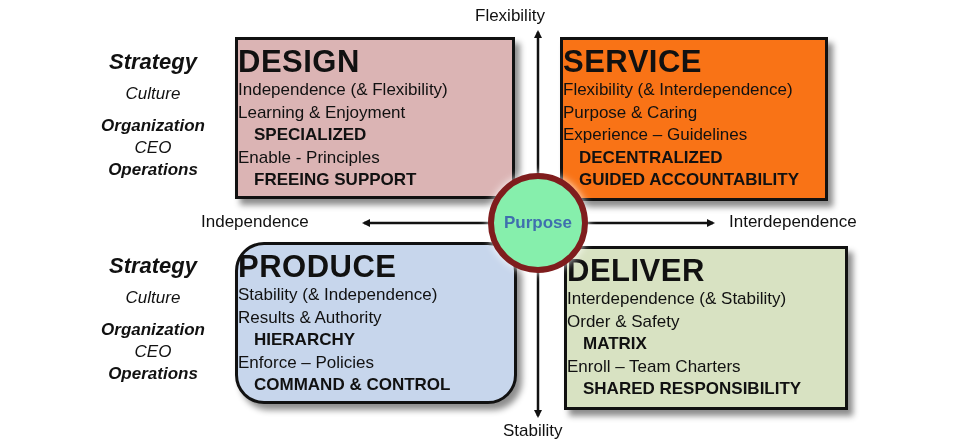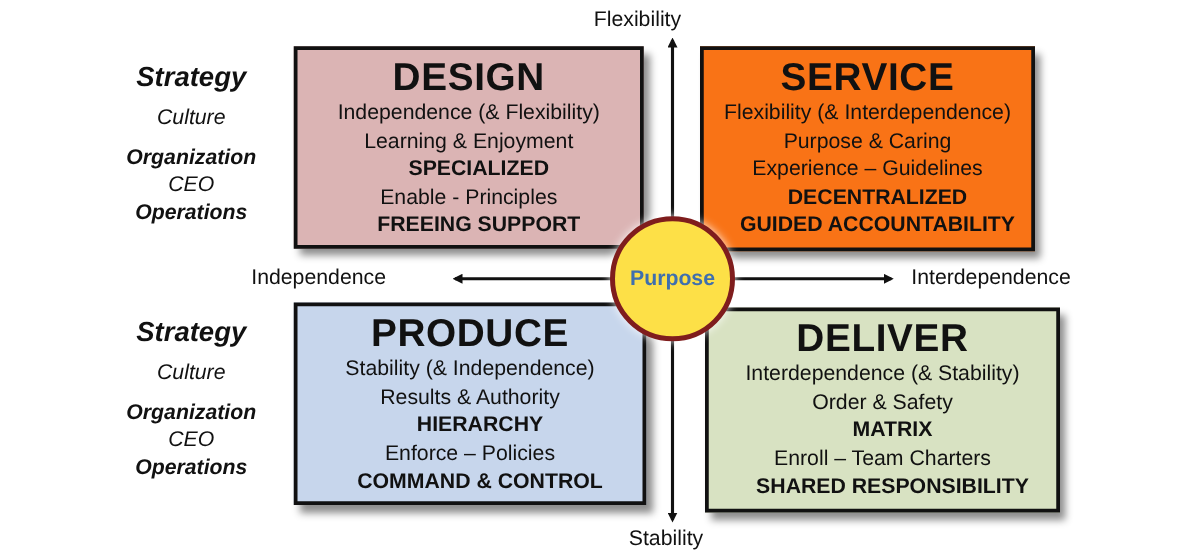--- a/index.html
+++ b/index.html
@@ -8,27 +8,27 @@
   .axis-svg { position:absolute; left:0; top:0; width:959px; height:445px; }
   .axis-label { position:absolute; font-size:17px; color:#111; white-space:nowrap; }
   .side-labels { position:absolute; width:130px; text-align:center; color:#111; }
   .side-labels div { white-space:nowrap; }
   .sl-strategy { font-size:22px; font-weight:bold; font-style:italic; line-height:26px; }
   .sl-culture  { font-size:17px; font-style:italic; line-height:22px; margin-top:8px; }
   .sl-org      { font-size:17px; font-weight:bold; font-style:italic; line-height:22px; margin-top:10px; }
   .sl-ceo      { font-size:17px; font-style:italic; line-height:22px; }
   .sl-ops      { font-size:17px; font-weight:bold; font-style:italic; line-height:22px; }
   .quad { position:absolute; box-sizing:border-box; border:3px solid #111;
-          box-shadow: 5px 6px 6px rgba(0,0,0,0.45); text-align:center; }
+          box-shadow: 5px 6px 6px rgba(0,0,0,0.45); text-align:left; }
   .quad .title { font-size:31px; font-weight:bold; line-height:34px; margin-top:5px; letter-spacing:0.5px; }
   .quad .line { font-size:17px; line-height:22.5px; white-space:nowrap; }
   .quad .bold { font-weight:bold;padding-left:16px; }
   .purpose { position:absolute; left:488px; top:173px; width:100px; height:100px;
-             box-sizing:border-box; border:4px solid #7f1d1d; border-radius:50%;
-             background:#fde047; display:flex; align-items:center; justify-content:center;
+             box-sizing:border-box; border:6px solid #7f1d1d; border-radius:50%;
+             background:#86efac; display:flex; align-items:center; justify-content:center;
              box-shadow: 0 0 8px rgba(255,255,255,0.9); }
   .purpose span { color:#3f6fae; font-weight:bold; font-size:17px; }
 </style>
 </head>
 <body>
 
 <svg class="axis-svg" viewBox="0 0 959 445">
   <defs>
     <marker id="ah" markerWidth="8" markerHeight="8" refX="6" refY="4" orient="auto" markerUnits="userSpaceOnUse">
       <path d="M0,0 L8,4 L0,8 z" fill="#111"></path>
@@ -74,21 +74,21 @@
 
 <div class="quad" style="left:560px; top:37px; width:268px; height:164px; background:#f97316;">
   <div class="title">SERVICE</div>
   <div class="line">Flexibility (&amp; Interdependence)</div>
   <div class="line">Purpose &amp; Caring</div>
   <div class="line">Experience – Guidelines</div>
   <div class="line bold">DECENTRALIZED</div>
   <div class="line bold">GUIDED ACCOUNTABILITY</div>
 </div>
 
-<div class="quad" style="left:235px; top:242px; width:282px; height:162px; background:#c7d6ec;">
+<div class="quad" style="left:235px; top:242px; width:282px; height:162px; background:#c7d6ec;border-radius:29px;">
   <div class="title">PRODUCE</div>
   <div class="line">Stability (&amp; Independence)</div>
   <div class="line">Results &amp; Authority</div>
   <div class="line bold">HIERARCHY</div>
   <div class="line">Enforce – Policies</div>
   <div class="line bold">COMMAND &amp; CONTROL</div>
 </div>
 
 <div class="quad" style="left:564px; top:246px; width:284px; height:164px; background:#d8e2c2;">
   <div class="title">DELIVER</div>

